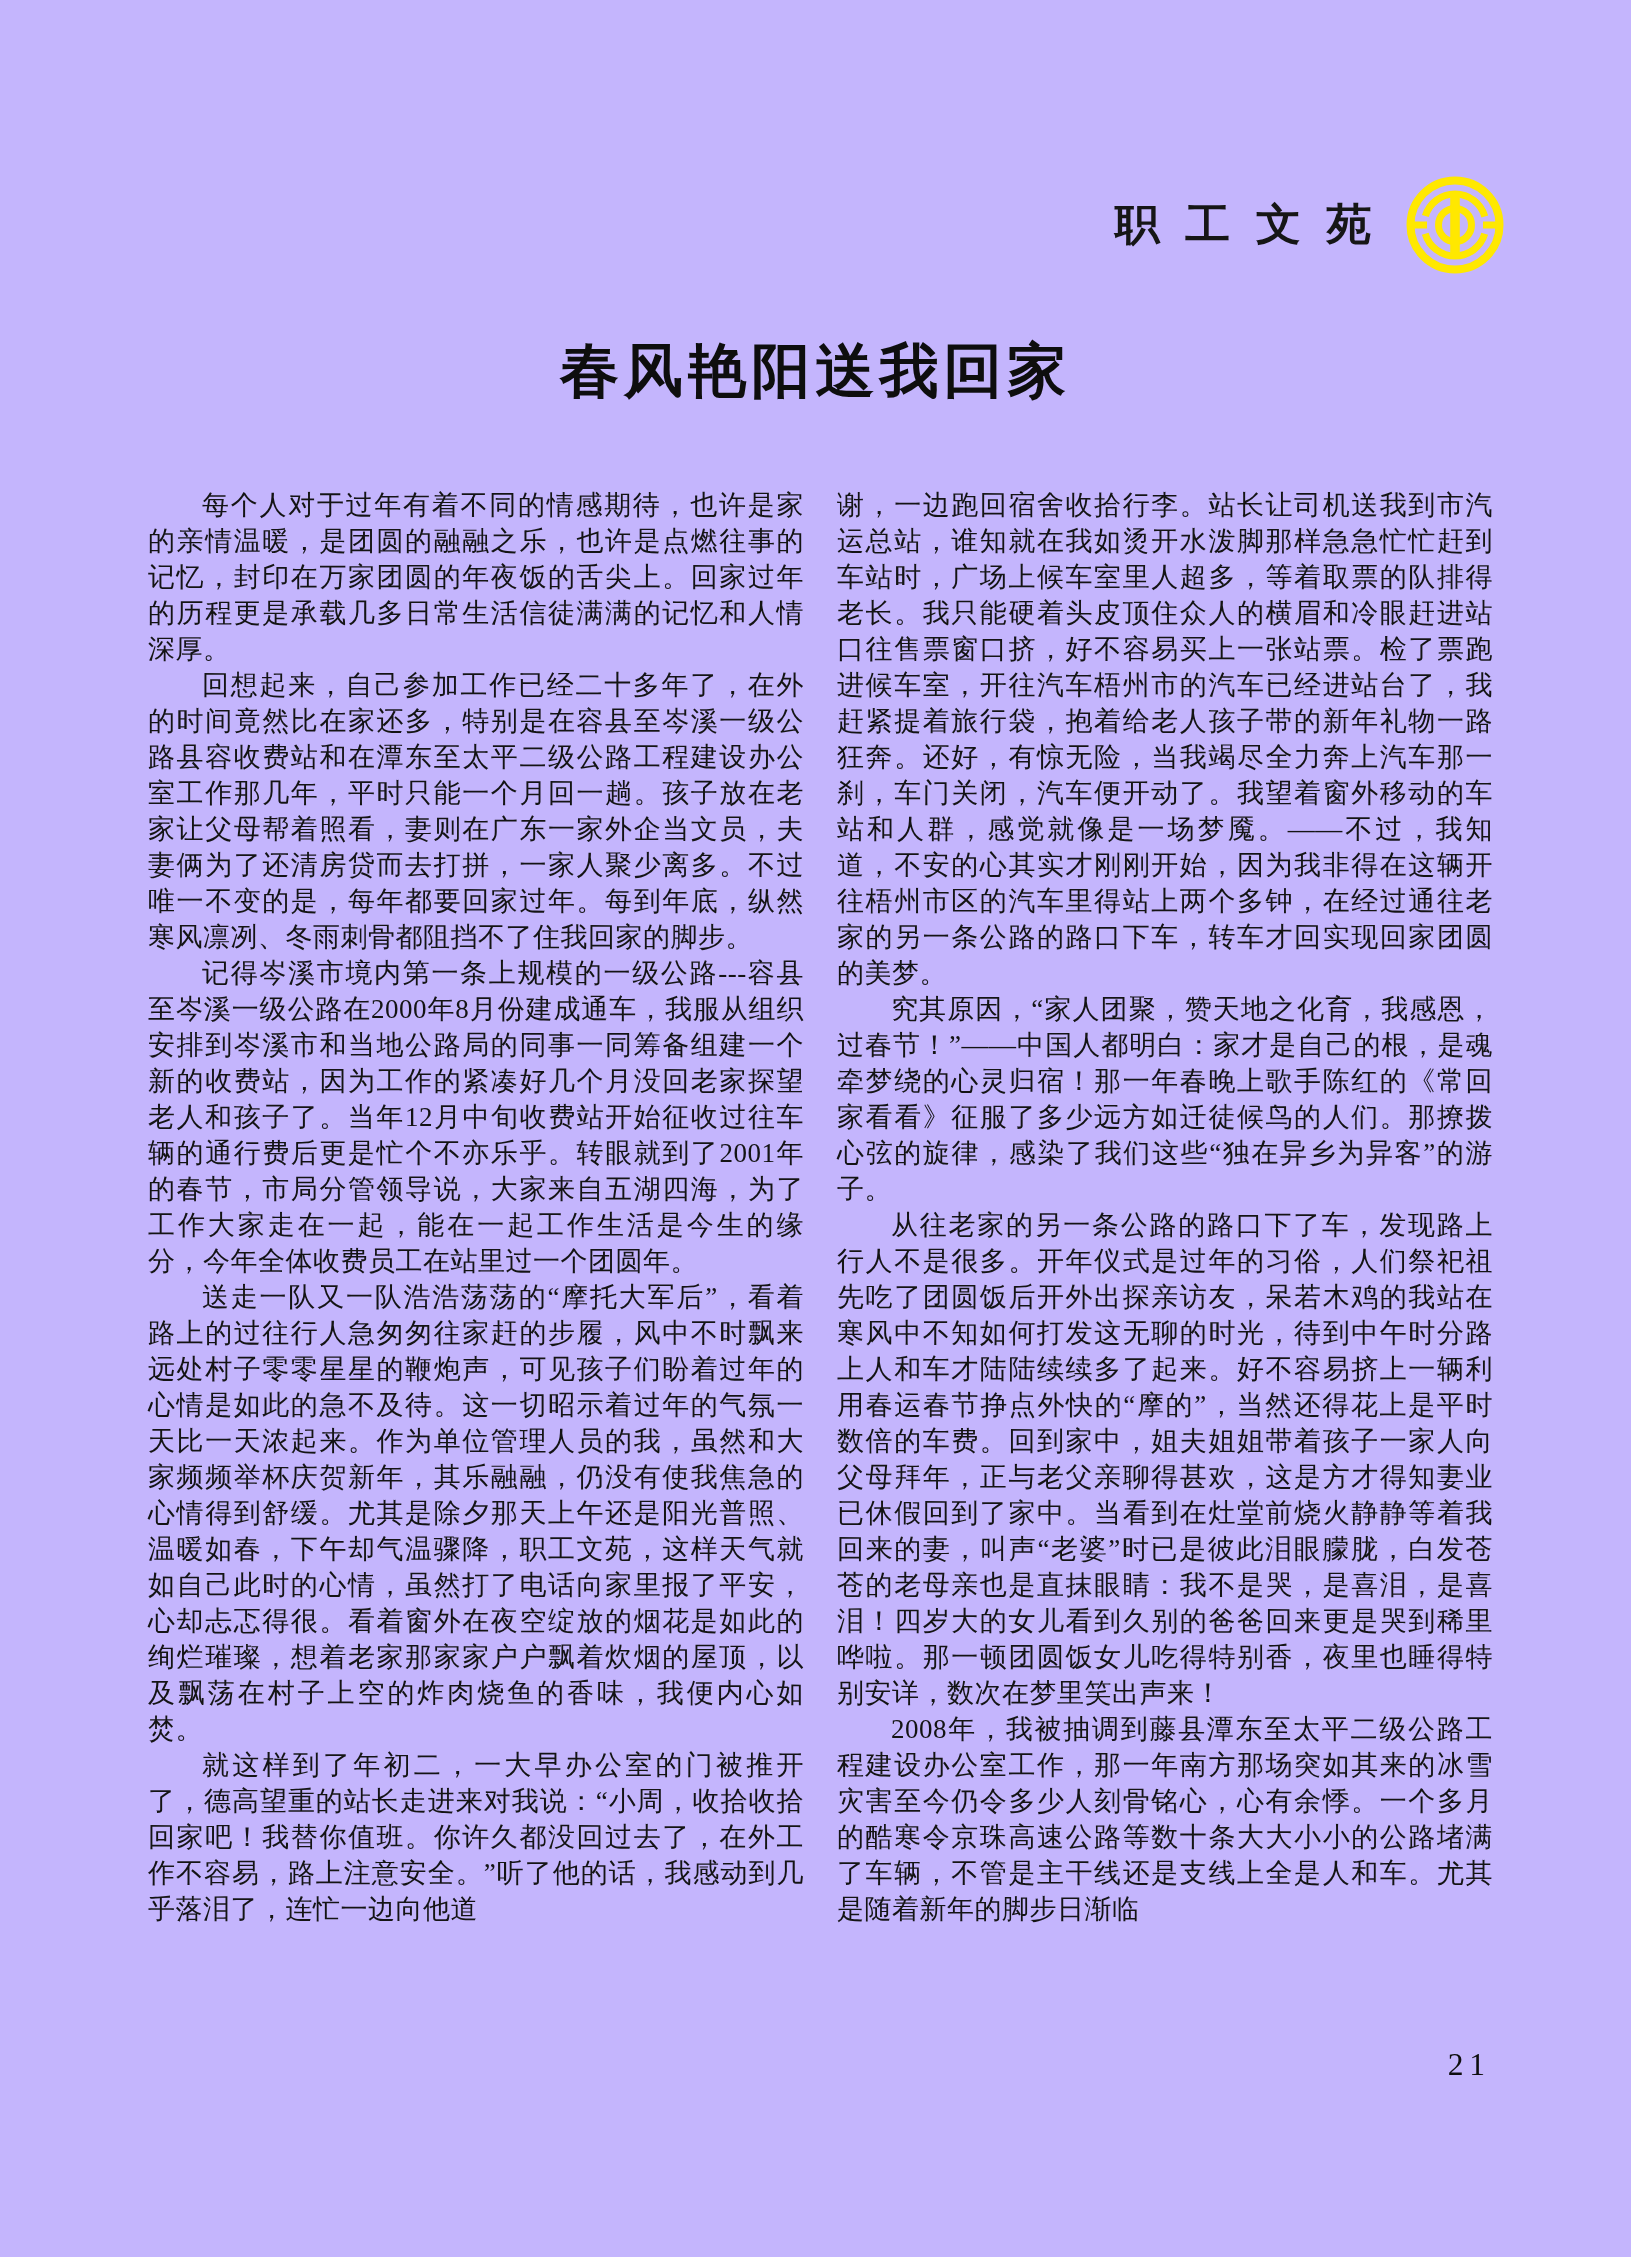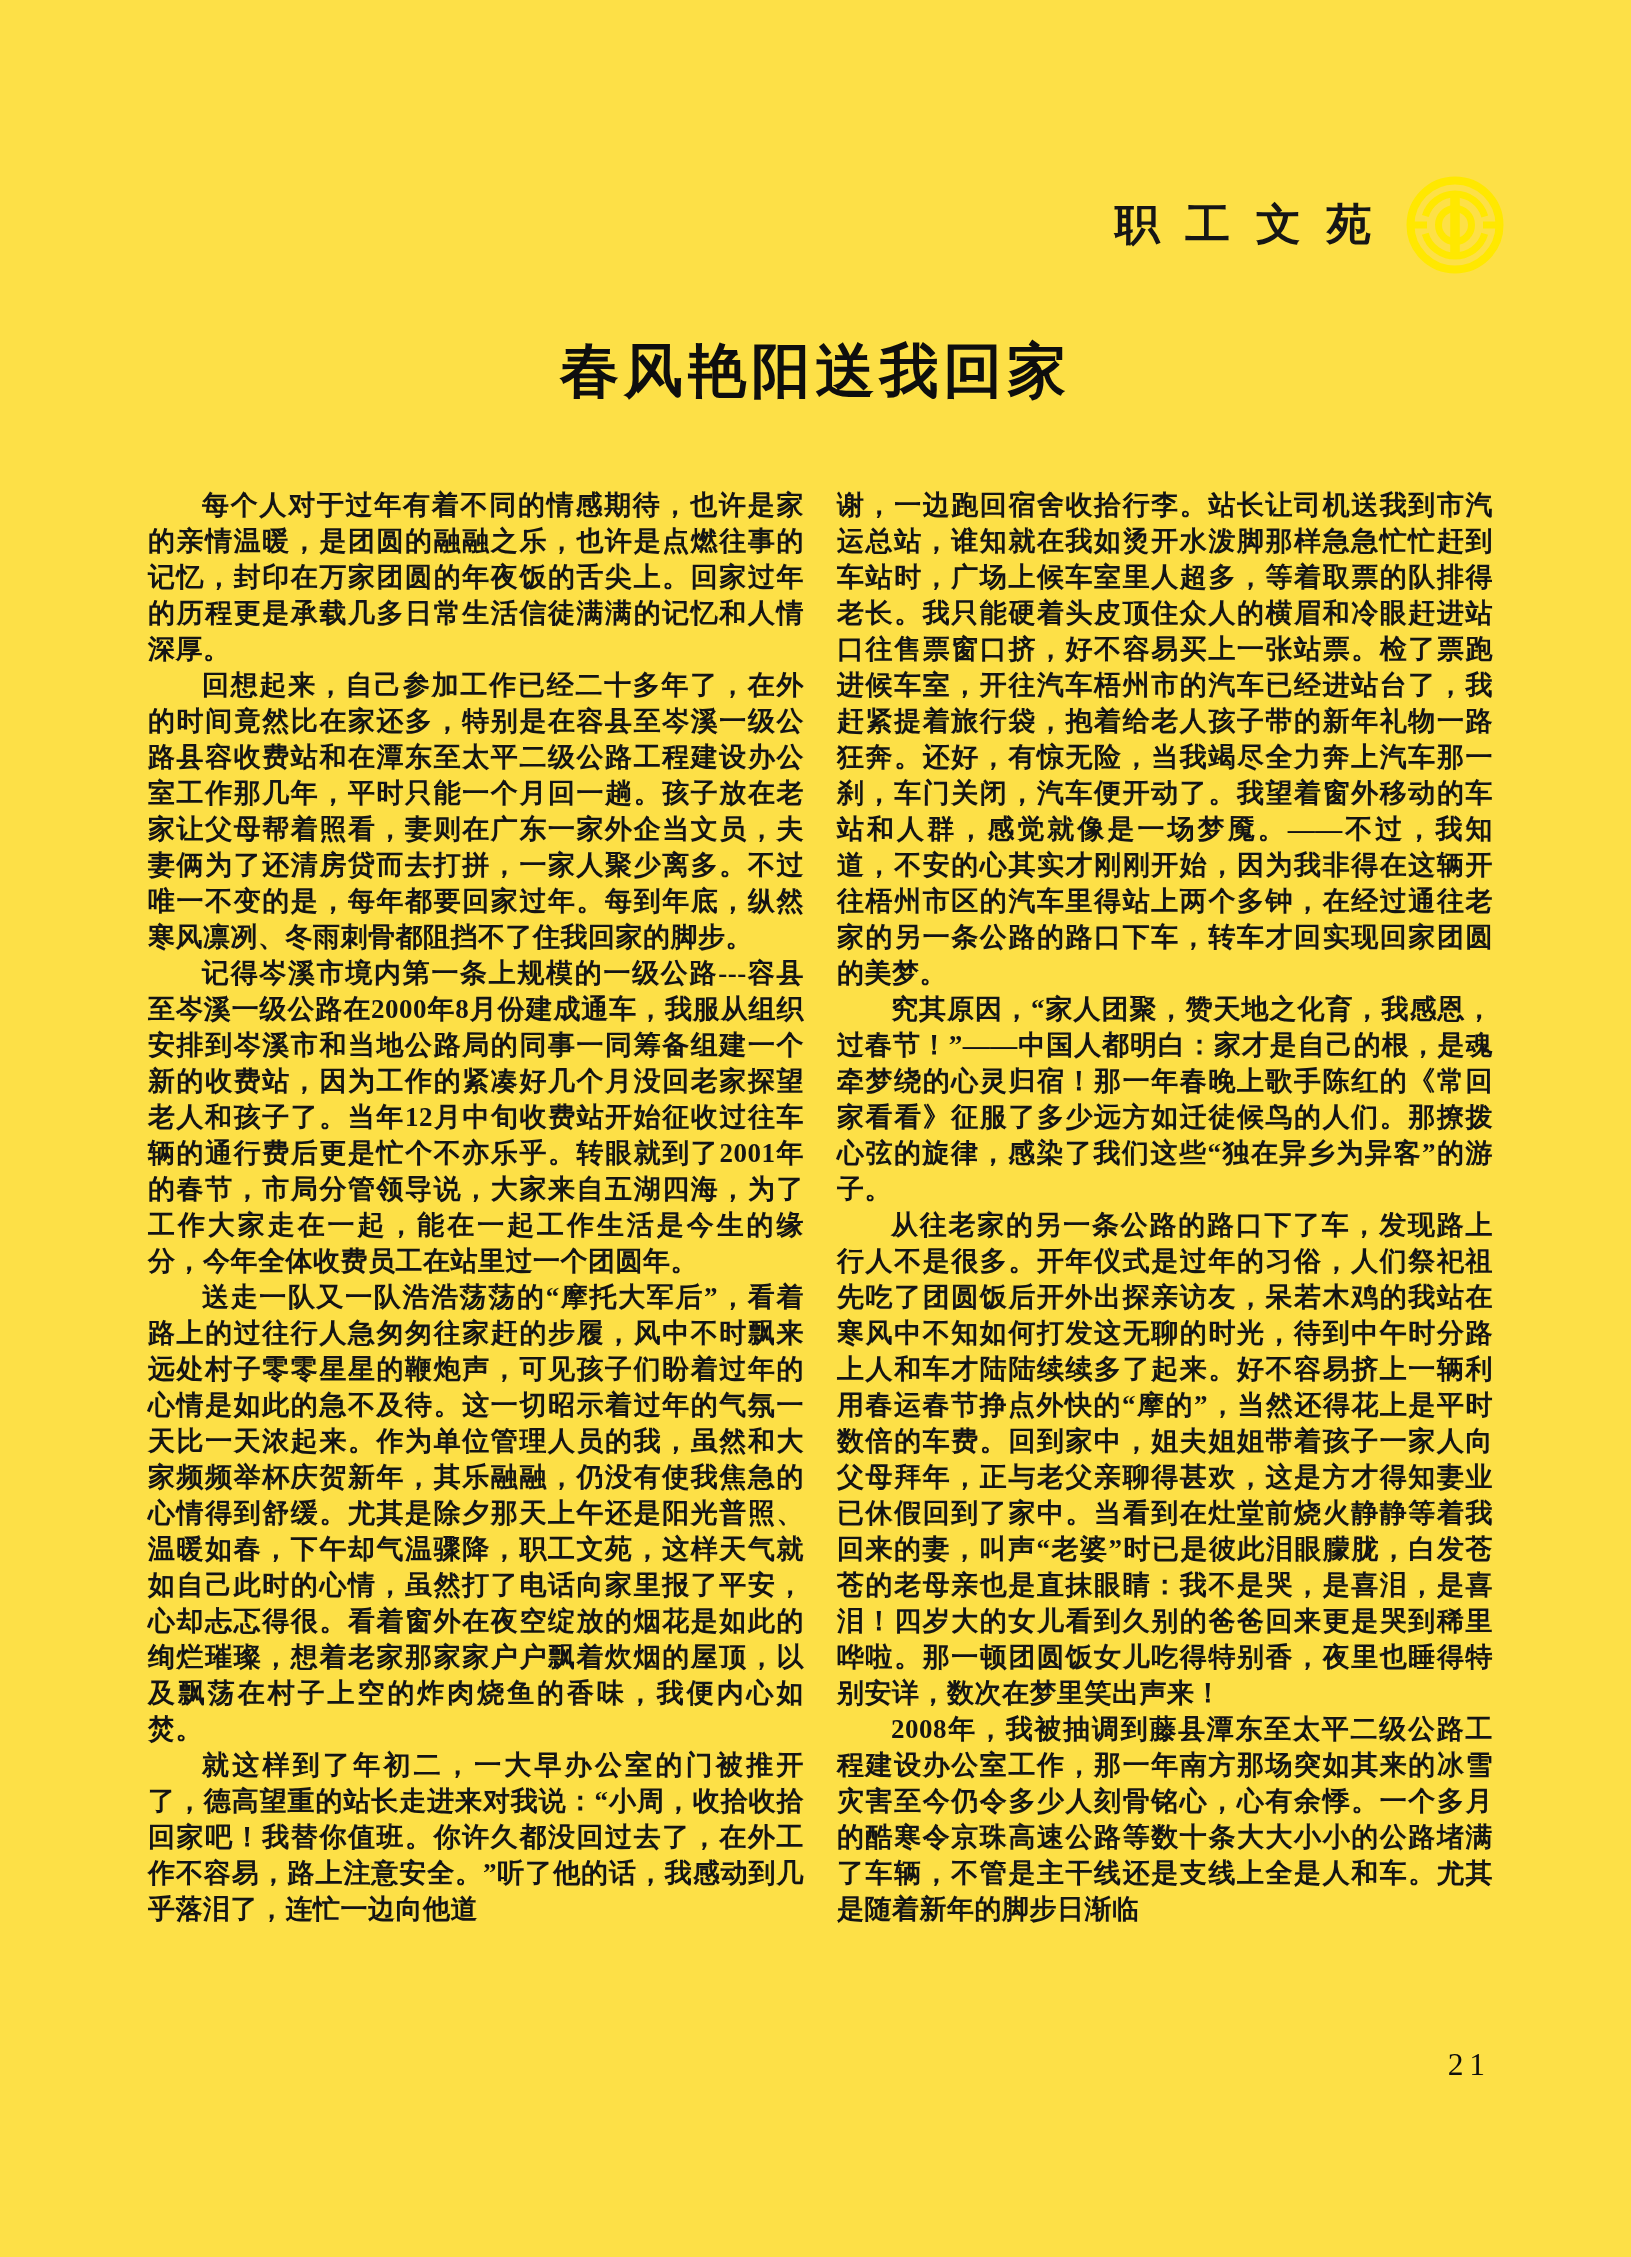--- a/index.html
+++ b/index.html
@@ -5,21 +5,21 @@
   html, body {
     margin: 0;
     padding: 0;
     background: #e8e8e8;
   }
   .page {
     position: relative;
     width: 1631px;
     height: 2258px;
     margin: 0 auto;
-    background: #fde047;
+    background: #c4b5fd;
     font-family: "Liberation Serif", "DejaVu Serif", serif;
     color: #121212;
     overflow: hidden;
   }
   .masthead {
     position: absolute;
     top: 175px;
     right: 126px;
     display: flex;
     align-items: center;
@@ -76,21 +76,20 @@
     font-size: 27px;
     line-height: 36px;
     text-align: justify;
     letter-spacing: 0.5px;
     color: #141414;
   }
   .column p.para {
     margin: 0;
     padding: 0;
     text-indent: 2em;
-    font-weight: bold;
   }
   .column p.para.cont {
     text-indent: 0;
   }
   .page-number {
     position: absolute;
     top: 2047px;
     right: 140px;
     font-size: 31.5px;
     letter-spacing: 5.9px;

